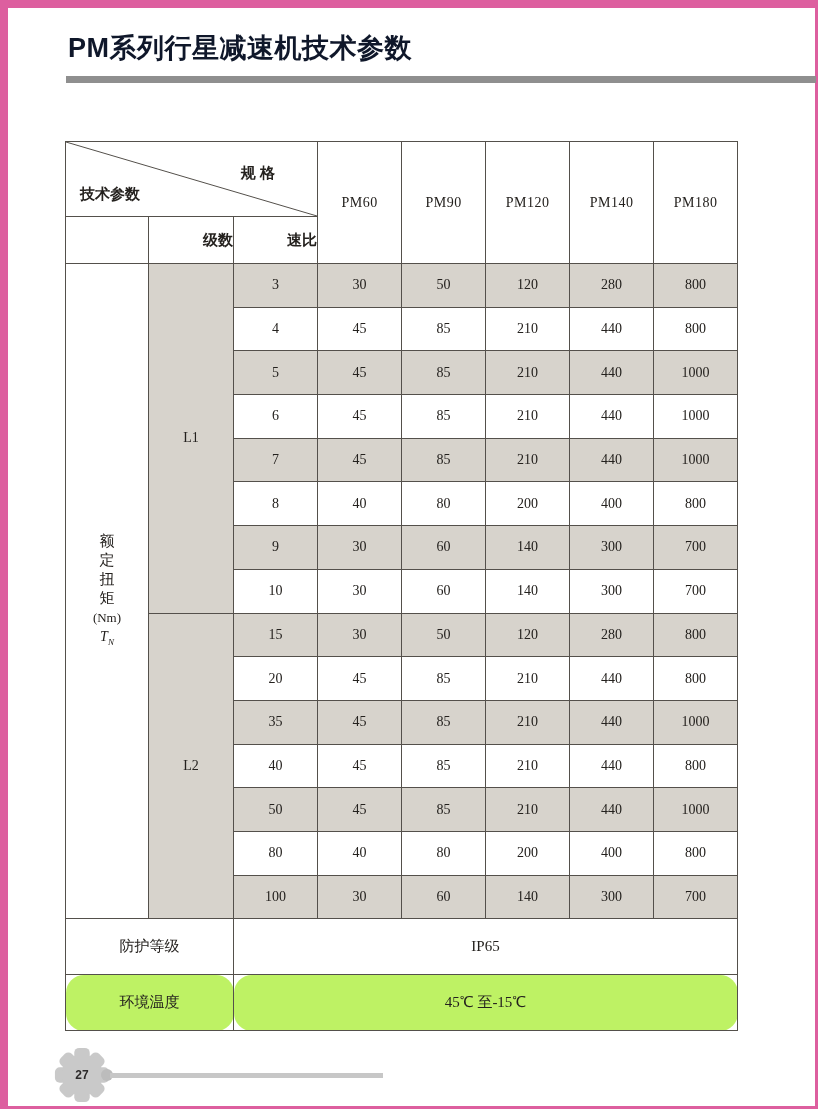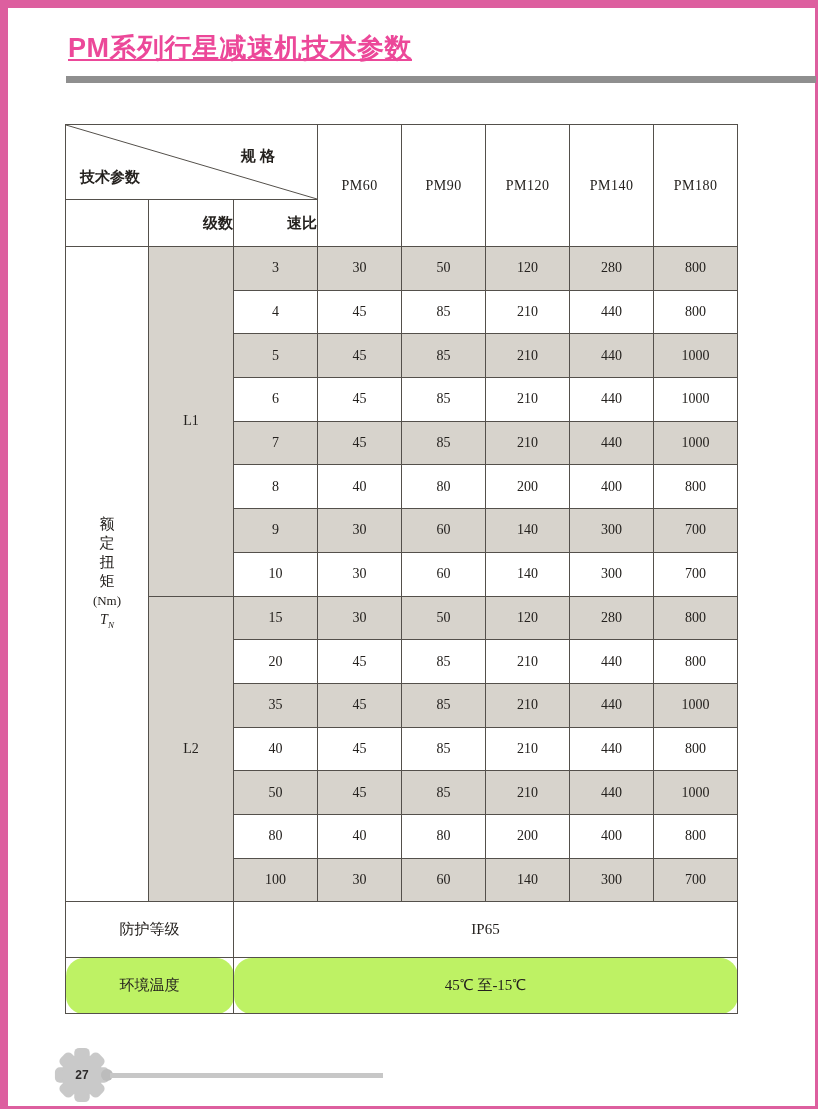--- a/index.html
+++ b/index.html
@@ -13,31 +13,30 @@
   .page-frame {
     position:absolute; left:0; top:0; right:2px; bottom:3px;
     border-style:solid; border-color:#dd5f9f;
     border-top-width:8px; border-left-width:8px;
     border-right-width:3px; border-bottom-width:3px;
     pointer-events:none;
   }
   .page-title {
     position:absolute; left:68px; top:30px;
     font-size:27px; font-weight:bold; letter-spacing:0.5px;
-    color:#ec4899;
-    text-decoration:underline;
+    color:#0f172a;
   }
   .title-bar {
     position:absolute; left:66px; top:76px; width:750px; height:7px;
     background:#8f8f8f;
   }
 
   
   table.spec {
-    position:absolute; left:65px; top:124px;
+    position:absolute; left:65px; top:141px;
     width:672px; table-layout:fixed; border-collapse:collapse;
   }
   table.spec col.c-torque { width:83px; }
   table.spec col.c-stage  { width:85px; }
   table.spec col.c-ratio  { width:84px; }
   table.spec col.c-model  { width:84px; }
   table.spec th, table.spec td {
     border:1px solid #54504b; padding:0;
     text-align:center; vertical-align:middle;
     font-family:"Liberation Serif", serif;

